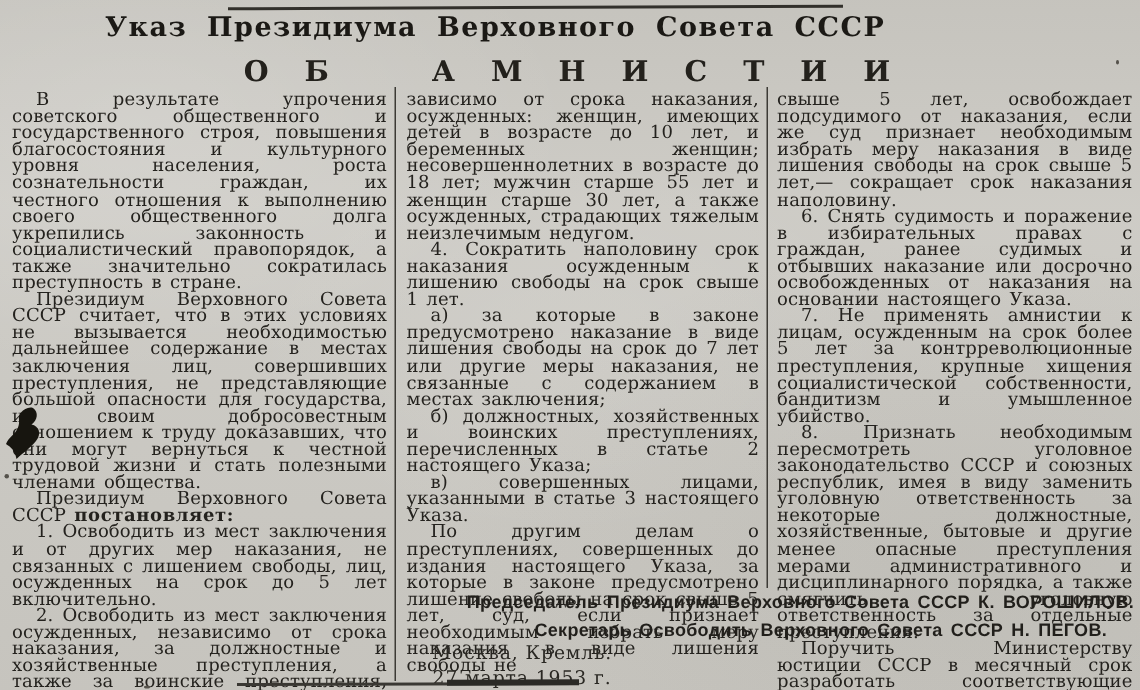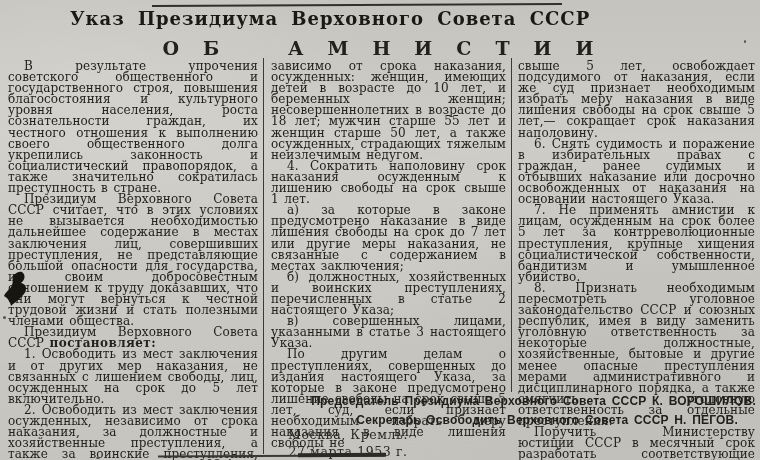--- a/index.html
+++ b/index.html
@@ -84,21 +84,21 @@
 
 <div class="col col-1">
     <p class="para indent"><span>В результате упрочения советского общественного и государственного строя, повышения благосостояния и культурного уровня населения, роста сознательности граждан, их честного отношения к выполнению своего общественного долга укрепились законность и социалистический правопорядок, а также значительно сократилась преступность в стране.</span></p>
     <p class="para indent"><span>Президиум Верховного Совета СССР считает, что в этих условиях не вызывается необходимостью дальнейшее содержание в местах заключения лиц, совершивших преступления, не представляющие большой опасности для государства, и своим добросовестным отношением к труду доказавших, что они могут вернуться к честной трудовой жизни и стать полезными членами общества.</span></p>
     <p class="para indent"><span>Президиум Верховного Совета СССР </span><span class="bold-run">постановляет:</span></p>
     <p class="para indent"><span>1. Освободить из мест заключения и от других мер наказания, не связанных с лишением свободы, лиц, осужденных на срок до 5 лет включительно.</span></p>
     <p class="para indent"><span>2. Освободить из мест заключения осужденных, независимо от срока наказания, за должностные и хозяйственные преступления, а также за воинские преступления, предусмотренные ст. ст. 193-4 п. «А», 193-7, 193-8, 193-10, 193-10 «А», 193-14, 193-15, 193-16 и 193-17 п. «А» Уголовного Кодекса РСФСР и соответствующими статьями уголовных кодексов других союзных республик.</span></p>
   </div>
 <div class="vline vline-1"></div>
 <div class="col col-2">
-    <p class="para"><span>зависимо от срока наказания, осужденных: женщин, имеющих детей в возрасте до 10 лет, и беременных женщин; несовершеннолетних в возрасте до 18 лет; мужчин старше 55 лет и женщин старше 50 лет, а также осужденных, страдающих тяжелым неизлечимым недугом.</span></p>
+    <p class="para"><span>зависимо от срока наказания, осужденных: женщин, имеющих детей в возрасте до 10 лет, и беременных женщин; несовершеннолетних в возрасте до 18 лет; мужчин старше 55 лет и женщин старше 30 лет, а также осужденных, страдающих тяжелым неизлечимым недугом.</span></p>
     <p class="para indent"><span>4. Сократить наполовину срок наказания осужденным к лишению свободы на срок свыше 1 лет.</span></p>
     <p class="para indent"><span>а) за которые в законе предусмотрено наказание в виде лишения свободы на срок до 7 лет или другие меры наказания, не связанные с содержанием в местах заключения;</span></p>
     <p class="para indent"><span>б) должностных, хозяйственных и воинских преступлениях, перечисленных в статье 2 настоящего Указа;</span></p>
     <p class="para indent"><span>в) совершенных лицами, указанными в статье 3 настоящего Указа.</span></p>
     <p class="para indent"><span>По другим делам о преступлениях, совершенных до издания настоящего Указа, за которые в законе предусмотрено лишение свободы на срок свыше 5 лет, суд, если признает необходимым избрать меру наказания в виде лишения свободы не</span></p>
   </div>
 <div class="vline vline-2"></div>
 <div class="col col-3">
     <p class="para"><span>свыше 5 лет, освобождает подсудимого от наказания, если же суд признает необходимым избрать меру наказания в виде лишения свободы на срок свыше 5 лет,— сокращает срок наказания наполовину.</span></p>
     <p class="para indent"><span>6. Снять судимость и поражение в избирательных правах с граждан, ранее судимых и отбывших наказание или досрочно освобожденных от наказания на основании настоящего Указа.</span></p>

